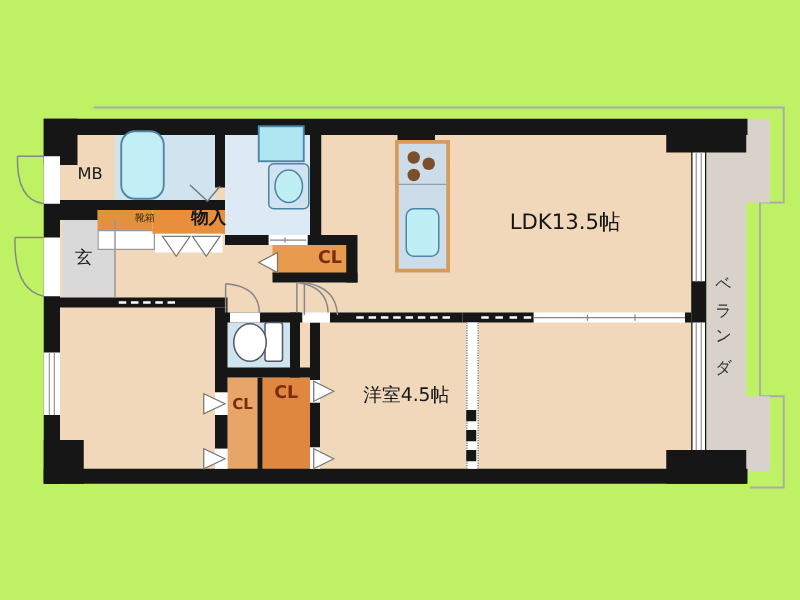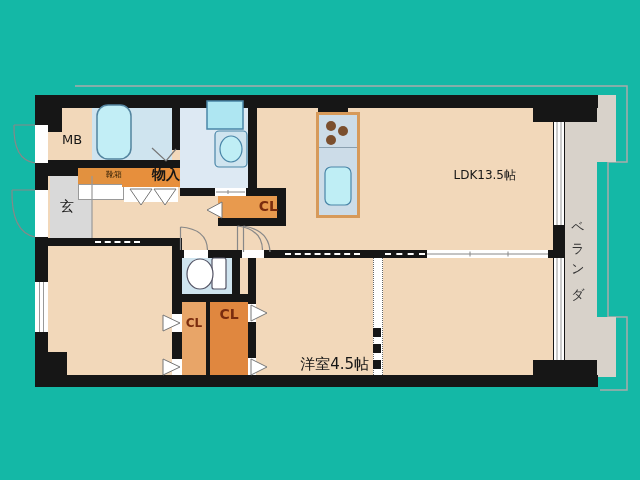--- a/index.html
+++ b/index.html
@@ -1,24 +1,24 @@
 <!DOCTYPE html>
 <html><head>
 <meta charset="utf-8">
 <style>
   html,body{margin:0;padding:0;background:#fff;}
-  #plan{position:relative;width:640px;height:480px;background:#14b8a6;overflow:hidden;
+  #plan{position:relative;width:640px;height:480px;background:#bef264;overflow:hidden;
         font-family:"DejaVu Sans","Liberation Sans",sans-serif;color:#161616;}
   .abs{position:absolute;}
   .w{position:absolute;background:#161616;}
   .gap{position:absolute;background:#ffffff;}
   .hatch{position:absolute;border-top:2px dashed #ffffff;height:0;}
   .floor-tan{background:#f2d8ba;}
   .lbl{position:absolute;white-space:nowrap;line-height:1.1;}
-  .c{text-align:right;white-space:normal;}
+  .c{text-align:center;white-space:normal;padding-left:16px;}
   .vtext{writing-mode:vertical-rl;letter-spacing:7px;}
   .stack{word-break:break-all;white-space:normal;text-align:center;line-height:1.25;}
   svg{position:absolute;left:0;top:0;pointer-events:none;}
 </style>
 </head>
 <body>
 
 <div id="plan">
 
   <svg width="640" height="480">
@@ -142,17 +142,17 @@
     <polygon points="251,359 251,375 267,367" fill="#fff" stroke="#777" stroke-width="1"></polygon>
   </svg>
 
   <div class="lbl" style="left:50px;top:133px;width:44px;font-size:13px;text-align:center;">MB</div>
   <div class="lbl" style="left:60px;top:199px;font-size:14px;">玄</div>
   <div class="lbl c" style="left:122px;top:167px;width:58px;font-size:14px;font-weight:bold;">物入</div>
   <div class="lbl c" style="left:78px;top:171px;width:44px;font-size:8px;color:#3a2408;">靴箱</div>
   <div class="lbl c" style="left:218px;top:199px;width:60px;font-size:14px;font-weight:bold;color:#7a2c0e;">CL</div>
   <div class="lbl stack" style="left:182px;top:316px;width:24px;font-size:12px;font-weight:bold;color:#7a2c0e;">CL</div>
   <div class="lbl stack" style="left:210px;top:306px;width:38px;font-size:14px;font-weight:bold;color:#7a2c0e;">CL</div>
-  <div class="lbl c" style="left:356px;top:169px;width:160px;font-size:12px;">LDK13.5帖</div>
-  <div class="lbl c" style="left:249px;top:308px;width:120px;font-size:15px;margin-top:48px;">洋室4.5帖</div>
+  <div class="lbl c" style="left:356px;top:169px;width:160px;font-size:17px;">LDK13.5帖</div>
+  <div class="lbl c" style="left:249px;top:308px;width:120px;font-size:15px;">洋室4.5帖</div>
   <div class="lbl vtext" style="left:570px;top:212px;font-size:13px;color:#333;">ベランダ</div>
 
 </div>
 
 </body></html>

